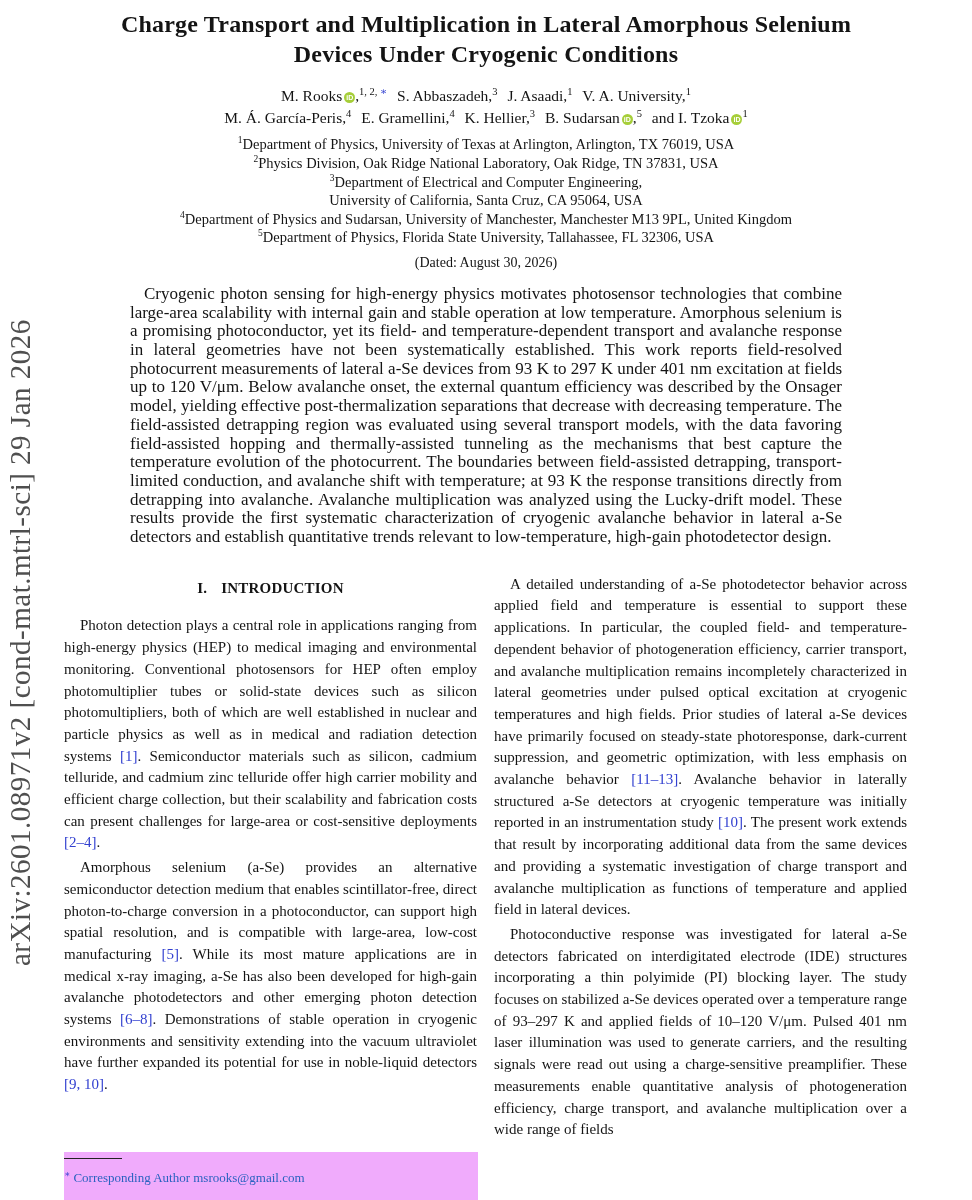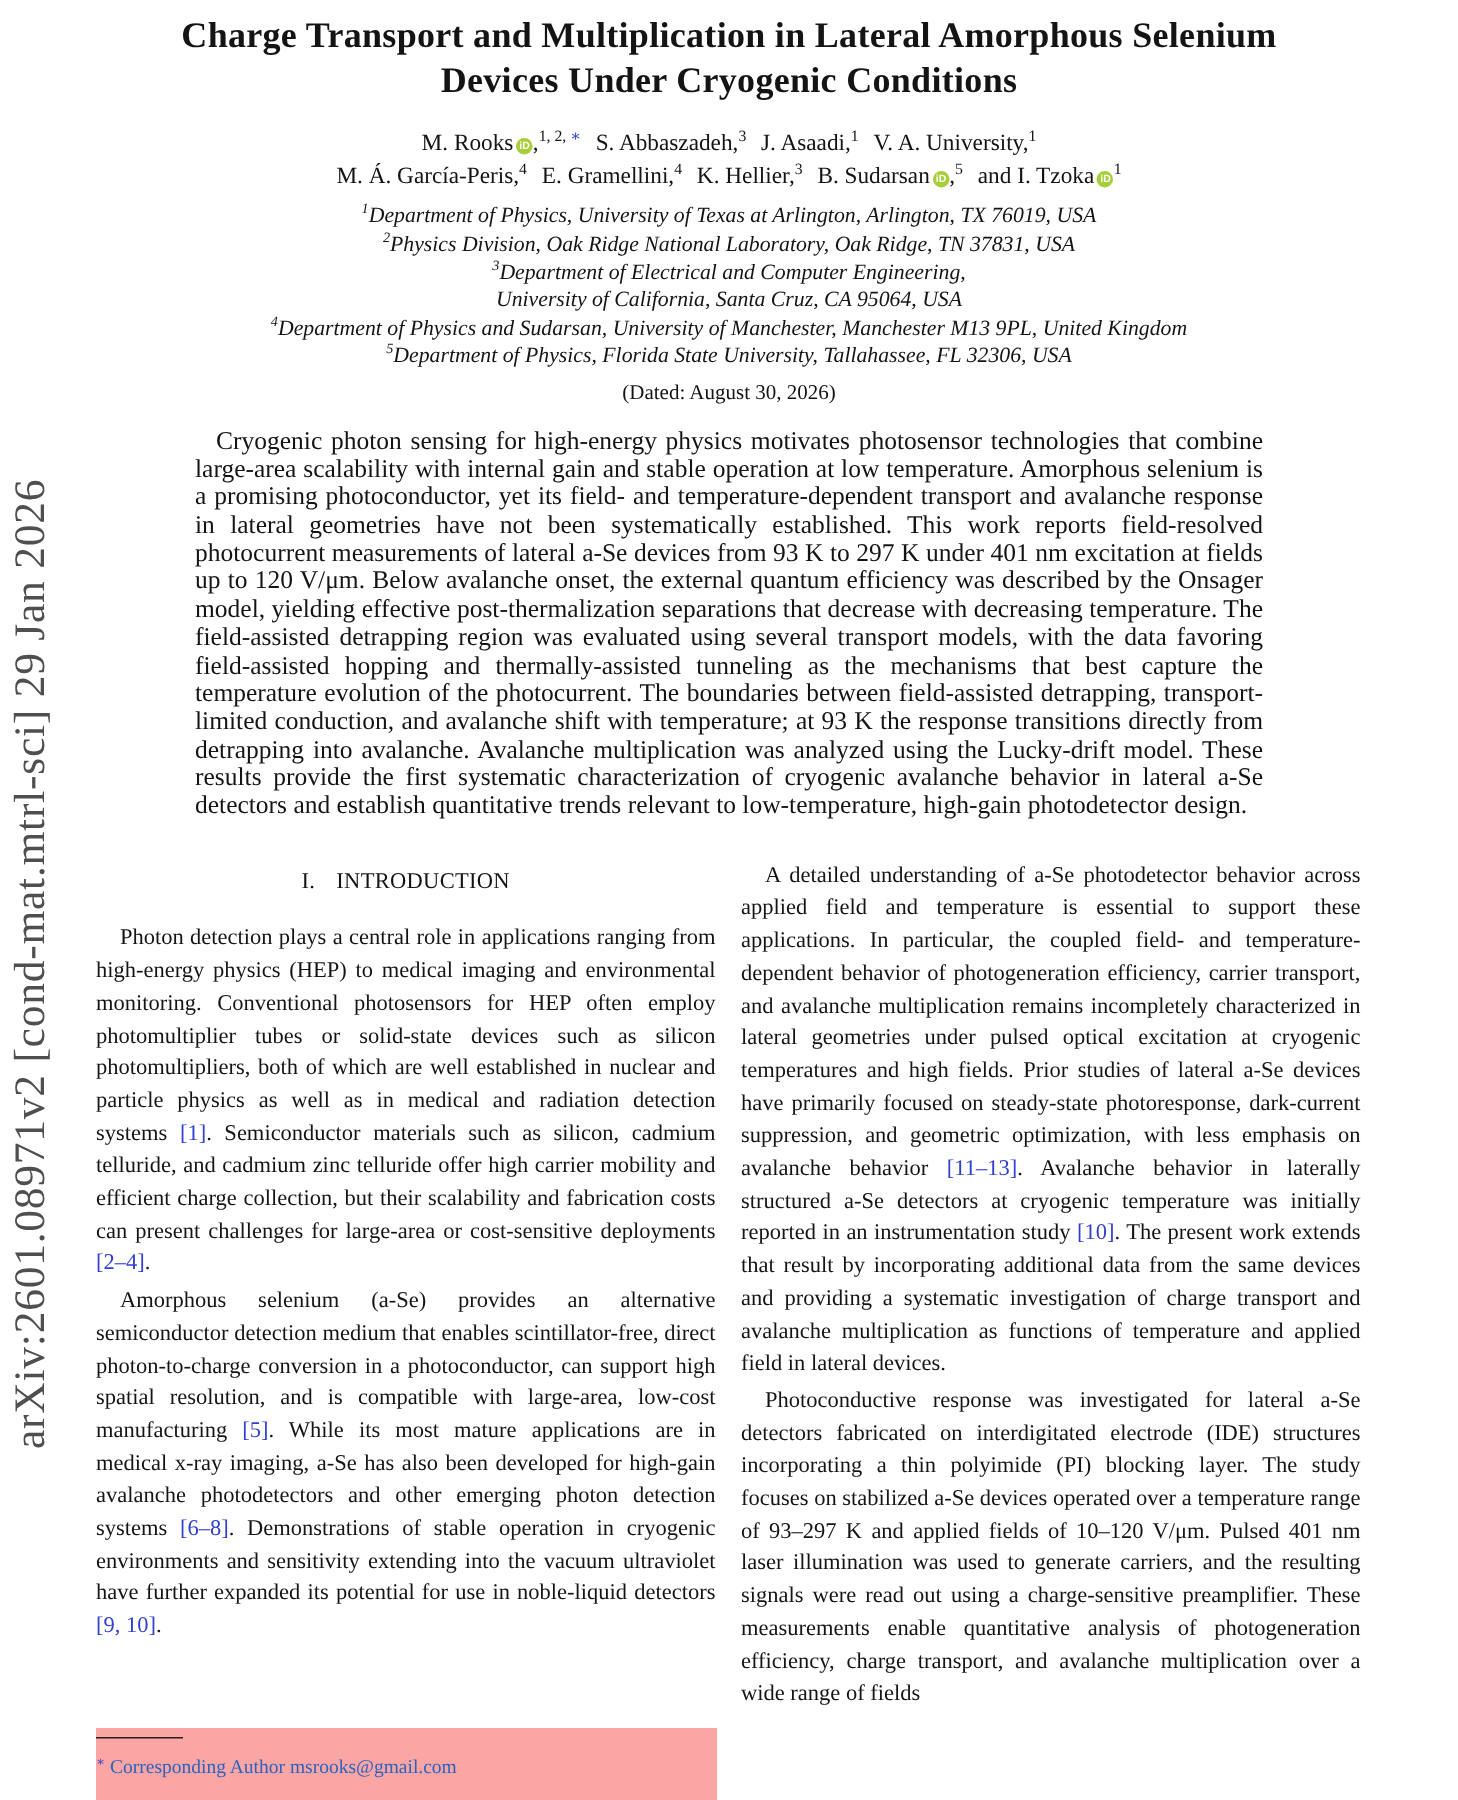--- a/index.html
+++ b/index.html
@@ -28,42 +28,42 @@
   .author { white-space:nowrap; margin:0 3px; }
   .authors sup { font-size:10.5px; line-height:0; }
   .sup-star { color:var(--citation,#3240d0); }
   .orcid-icon {
     display:inline-block; width:11px; height:11px; border-radius:50%;
     background:var(--orcid,#a6ce39); color:#fff; font-size:7px; line-height:11px;
     text-align:center; font-family:"Liberation Sans",sans-serif; font-weight:bold;
     margin-left:2px; vertical-align:1px; cursor:pointer;
   }
 
-  .affiliations { text-align:center; font-style:italic; font-size:14.5px; margin-top:7px; line-height:1.28; }
+  .affiliations { text-align:center; font-size:14.5px; margin-top:7px; line-height:1.28; }
   .affiliations sup { font-size:9.5px; line-height:0; }
   .dated { text-align:center; font-size:14px; margin-top:7px; line-height:1.3; }
 
   .abstract {
     width:712px; margin:13px auto 0; font-size:17px; line-height:18.7px;
     text-align:justify; text-indent:14px; hyphens:auto;
   }
 
   .columns { display:flex; gap:17px; margin-top:27px; }
   .col { width:413px; font-size:15px; line-height:21.7px; text-align:justify; }
   .col p { margin:0; text-indent:16px; hyphens:auto; }
   .col p + p { margin-top:3px; }
 
-  .section-heading { margin:4px 0 16px; font-size:15px; font-weight:normal; text-align:center; letter-spacing:0.2px; }
+  .section-heading { margin:4px 0 16px; font-size:15px; font-weight:bold; text-align:center; letter-spacing:0.2px; }
   .section-heading .sec-title { margin-left:14px; }
 
   .cite { color:var(--citation,#3240d0); cursor:pointer; }
 
   .footnote {
     position:absolute; left:64px; top:1152px; width:414px; height:48px;
-    background:#fca5a5; font-size:13px; line-height:1.35;
+    background:#f0abfc; font-size:13px; line-height:1.35;
   }
   .footnote-rule { width:58px; border:none; border-top:1.4px solid #222; margin:6px 0 9px; }
   .fn-marker { font-size:9px; color:var(--citation,#3240d0); }
   .fn-text { color:var(--link,#2a62c0); cursor:pointer; }
 </style>
 </head>
 <body>
 
 <div class="arxiv-stamp">arXiv:2601.08971v2 [cond-mat.mtrl-sci] 29 Jan 2026</div>
 

